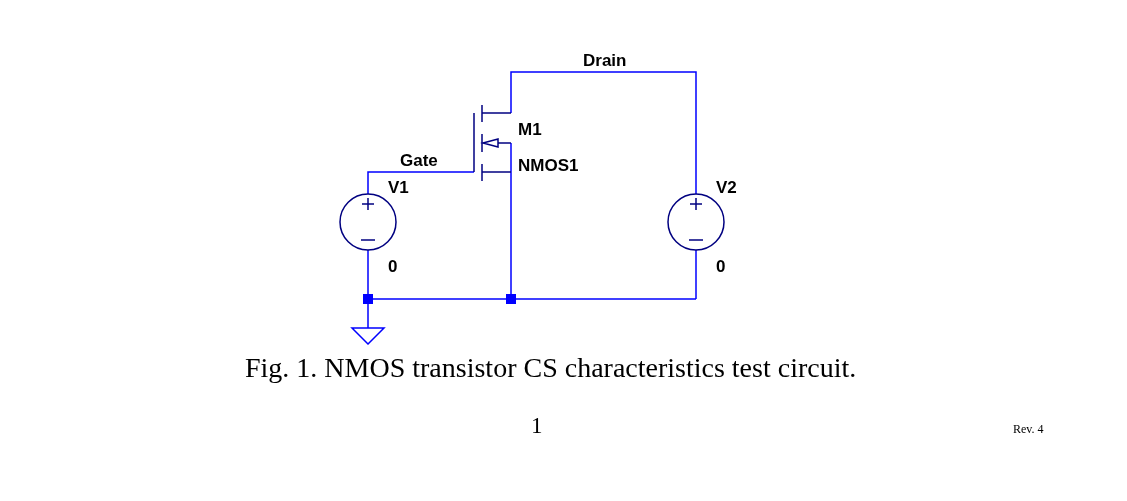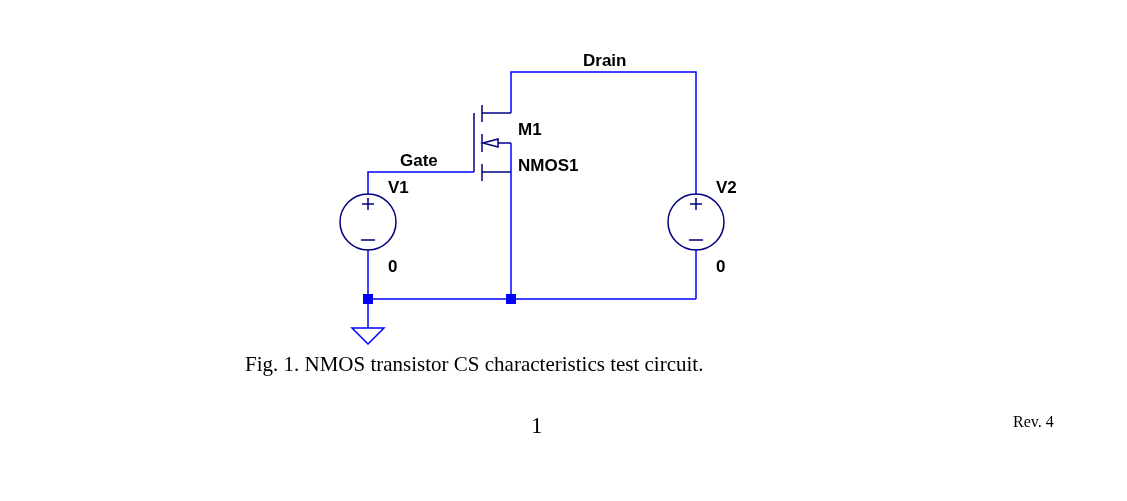--- a/index.html
+++ b/index.html
@@ -4,30 +4,30 @@
   <style>
     html, body { margin: 0; padding: 0; background: #ffffff; }
     body { width: 1127px; height: 501px; position: relative; overflow: hidden; }
     #schematic { position: absolute; left: 0; top: 0; width: 1127px; height: 345px; }
     .wire { stroke: #0000ff; stroke-width: 1.5; fill: none; }
     .sym { stroke: #000080; stroke-width: 1.5; fill: none; }
     .lbl { font-family: "Liberation Sans", sans-serif; font-weight: bold; font-size: 17px; fill: #000000; }
     .junction { fill: #0000ff; }
     .caption {
       position: absolute; left: 245px; top: 352px;
-      font-family: "Liberation Serif", serif; font-size: 21px; color: #000;
+      font-family: "Liberation Serif", serif; font-size: 28px; color: #000;
       white-space: nowrap;
     }
     .page-num {
       position: absolute; left: 531px; top: 413px;
       font-family: "Liberation Serif", serif; font-size: 23px; color: #000;
     }
     .rev {
-      position: absolute; left: 1013px; top: 413px;
-      font-family: "Liberation Serif", serif; font-size: 16px; color: #000;
+      position: absolute; left: 1013px; top: 422px;
+      font-family: "Liberation Serif", serif; font-size: 12px; color: #000;
     }
   </style>
 </head>
 <body>
 
 <svg id="schematic" viewBox="0 0 1127 345" xmlns="http://www.w3.org/2000/svg">
 
   <polyline class="wire" points="511,113 511,72 696,72 696,194"></polyline>
 
   <polyline class="wire" points="368,194 368,172 474,172"></polyline>

